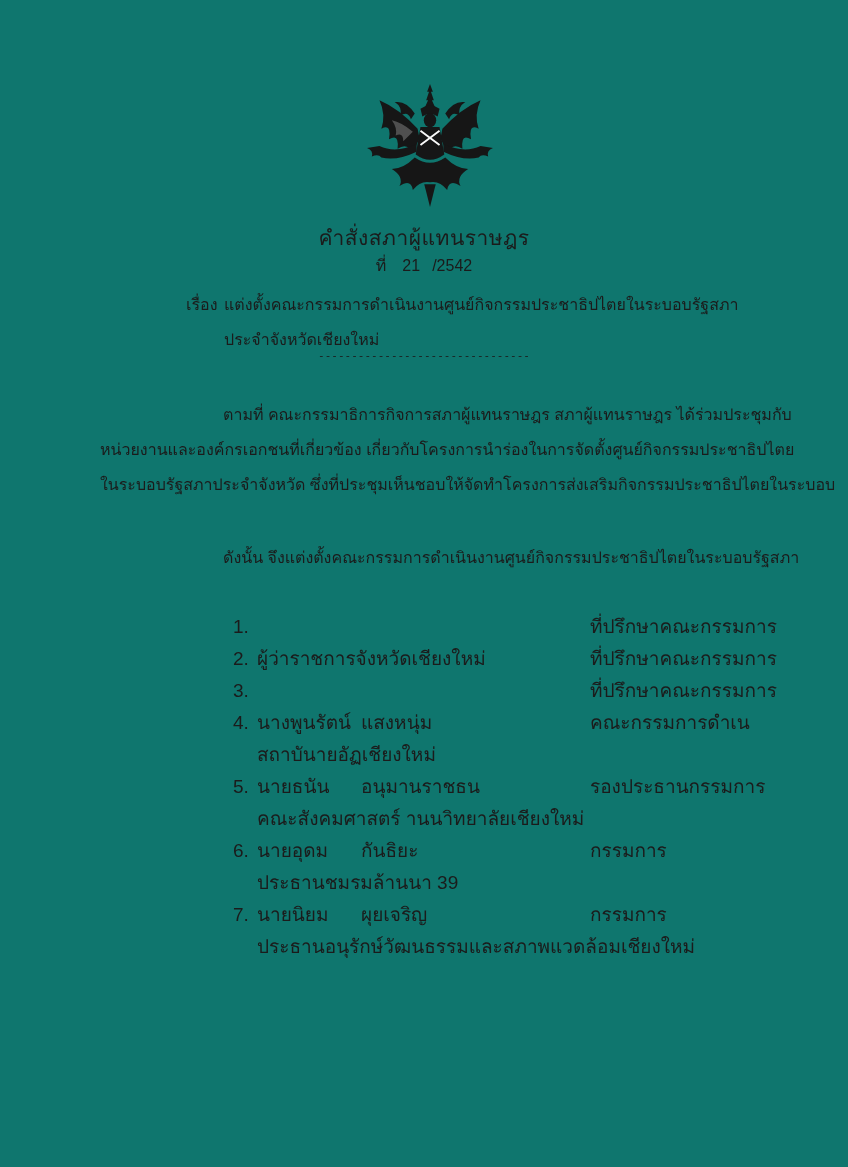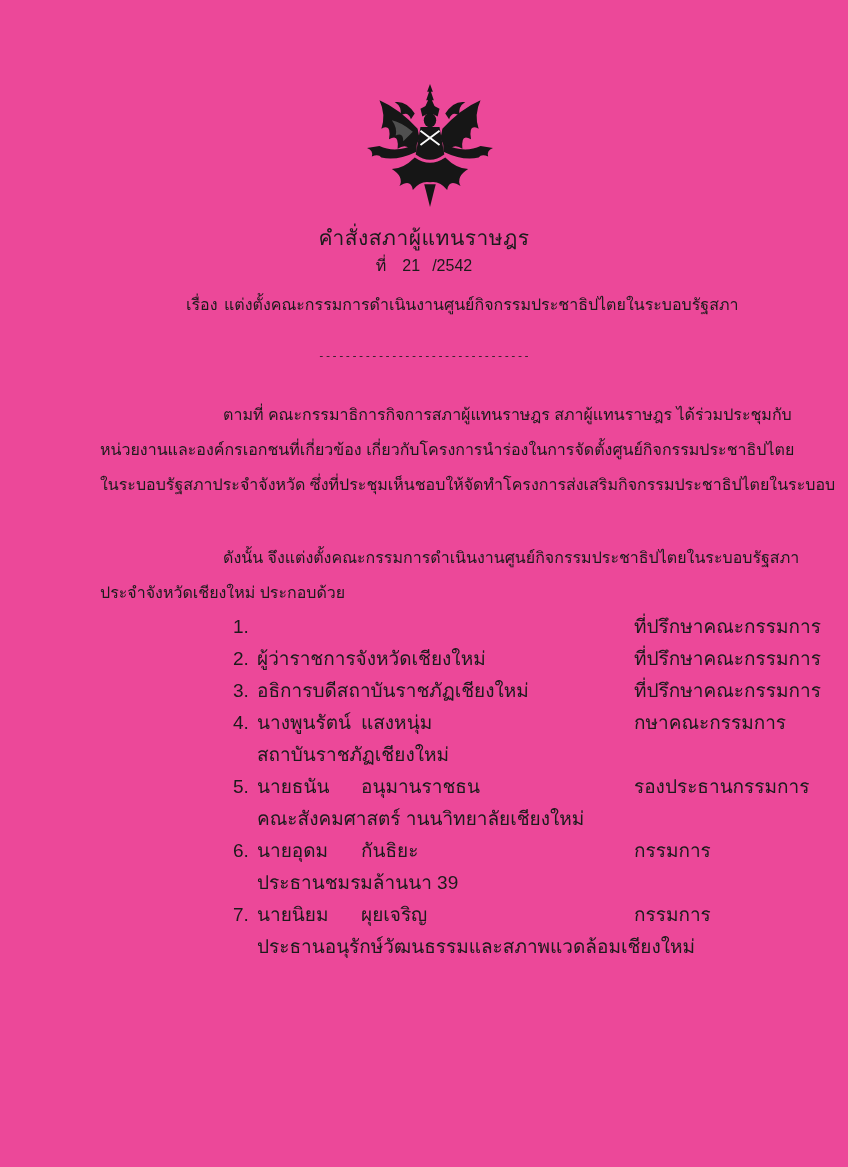--- a/index.html
+++ b/index.html
@@ -4,21 +4,21 @@
 <style>
   html,body{margin:0;padding:0;}
   body{
     background:#e9e9e9;
     font-family:"Liberation Sans","DejaVu Sans",sans-serif;
   }
   .page{
     position:relative;
     width:848px;height:1167px;
     margin:0 auto;
-    background:#ec4899;
+    background:#0f766e;
     color:#1b1b1b;
     overflow:hidden;
   }
   .abs{position:absolute;white-space:nowrap;}
   .center{left:0;width:100%;text-align:center;}
   .emblem{position:absolute;left:353px;top:84px;width:154px;height:124px;}
   .emblem svg{width:100%;height:100%;}
   .title-line{top:221px;font-size:21px;letter-spacing:.5px;}
   .docno-line{top:253px;font-size:16px;}
   .docno-line .gap1{display:inline-block;width:16px;}
@@ -32,21 +32,21 @@
   .p1l2{left:100px;top:437px;}
   .p1l3{left:100px;top:472px;}
   .p1l4{left:100px;top:507px;}
   .p2l1{left:223px;top:545px;}
   .p2l2{left:100px;top:580px;}
   .committee{position:absolute;left:0;top:611px;width:848px;font-size:19px;}
   .c-row{position:relative;height:32px;line-height:32px;white-space:nowrap;}
   .c-no{position:absolute;left:233px;}
   .c-name{position:absolute;left:257px;}
   .c-surname{position:absolute;left:361px;}
-  .c-role{position:absolute;left:590px;margin-left:44px;}
+  .c-role{position:absolute;left:590px;}
   .c-sub{position:absolute;left:257px;}
 </style>
 </head>
 <body>
 
 <div class="page">
 
   <div class="emblem">
     <svg viewBox="0 0 160 130" xmlns="http://www.w3.org/2000/svg" aria-hidden="true">
       <g fill="#161616">
@@ -80,53 +80,52 @@
   </div>
 
   <div class="abs center title-line">คำสั่งสภาผู้แทนราษฎร</div>
 
   <div class="abs center docno-line">
     <span>ที่</span><span class="gap1"></span><span>21</span><span class="gap2"></span><span>/2542</span>
   </div>
 
   <div class="abs body-text subject-label">เรื่อง</div>
   <div class="abs body-text subject-line1">แต่งตั้งคณะกรรมการดำเนินงานศูนย์กิจกรรมประชาธิปไตยในระบอบรัฐสภา</div>
+  <div class="abs body-text subject-line2">ประจำจังหวัดเชียงใหม่</div>
 
   <div class="abs center divider">--------------------------------</div>
 
   <div class="abs body-text p1l1">ตามที่ คณะกรรมาธิการกิจการสภาผู้แทนราษฎร  สภาผู้แทนราษฎร  ได้ร่วมประชุมกับ</div>
   <div class="abs body-text p1l2">หน่วยงานและองค์กรเอกชนที่เกี่ยวข้อง  เกี่ยวกับโครงการนำร่องในการจัดตั้งศูนย์กิจกรรมประชาธิปไตย</div>
   <div class="abs body-text p1l3">ในระบอบรัฐสภาประจำจังหวัด ซึ่งที่ประชุมเห็นชอบให้จัดทำโครงการส่งเสริมกิจกรรมประชาธิปไตยในระบอบ</div>
 
   <div class="abs body-text p2l1">ดังนั้น จึงแต่งตั้งคณะกรรมการดำเนินงานศูนย์กิจกรรมประชาธิปไตยในระบอบรัฐสภา</div>
-  <div class="abs body-text p2l2">ประจำจังหวัดเชียงใหม่ ประกอบด้วย</div>
 
   <div class="committee">
       <div class="c-row">
         <span class="c-no">1.</span>
         <span class="c-role">ที่ปรึกษาคณะกรรมการ</span>
       </div>
       <div class="c-row">
         <span class="c-no">2.</span>
         <span class="c-name">ผู้ว่าราชการจังหวัดเชียงใหม่</span>
         <span class="c-role">ที่ปรึกษาคณะกรรมการ</span>
       </div>
       <div class="c-row">
         <span class="c-no">3.</span>
-        <span class="c-name">อธิการบดีสถาบันราชภัฏเชียงใหม่</span>
         <span class="c-role">ที่ปรึกษาคณะกรรมการ</span>
       </div>
       <div class="c-row">
         <span class="c-no">4.</span>
         <span class="c-name">นางพูนรัตน์</span>
         <span class="c-surname">แสงหนุ่ม</span>
-        <span class="c-role">กษาคณะกรรมการ</span>
+        <span class="c-role">คณะกรรมการดำเน</span>
       </div>
       <div class="c-row">
-        <span class="c-sub">สถาบันราชภัฏเชียงใหม่</span>
+        <span class="c-sub">สถาบันายอัฏเชียงใหม่</span>
       </div>
       <div class="c-row">
         <span class="c-no">5.</span>
         <span class="c-name">นายธนัน</span>
         <span class="c-surname">อนุมานราชธน</span>
         <span class="c-role">รองประธานกรรมการ</span>
       </div>
       <div class="c-row">
         <span class="c-sub">คณะสังคมศาสตร์  านนาิทยาลัยเชียงใหม่</span>
       </div>

